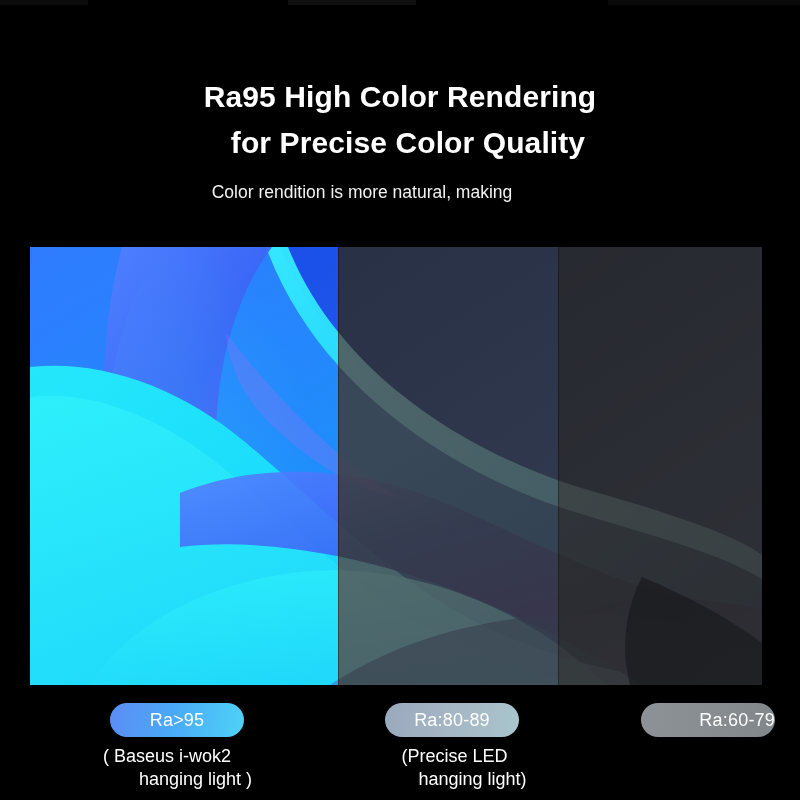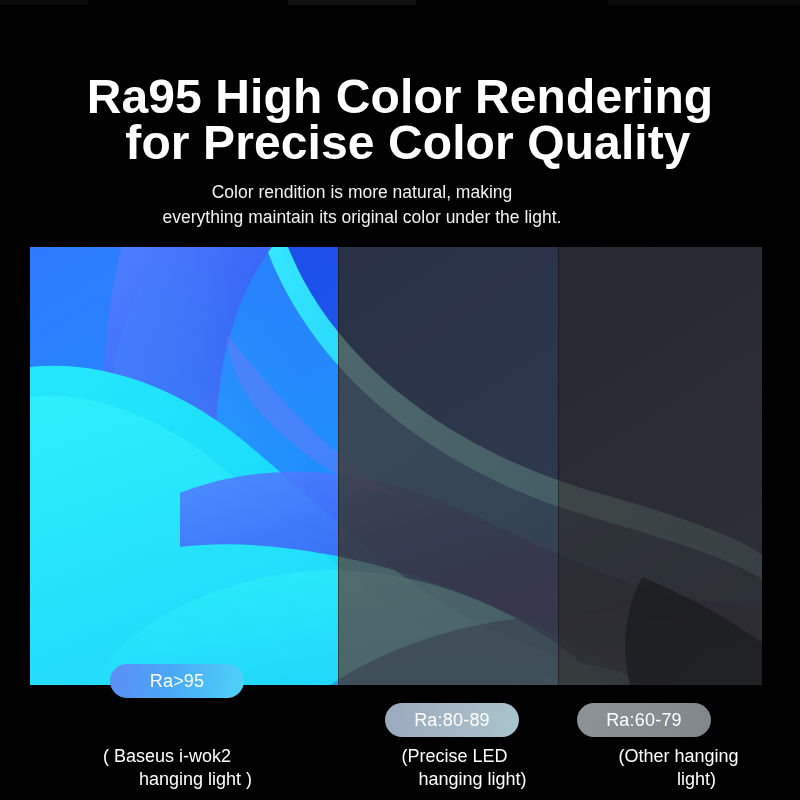--- a/index.html
+++ b/index.html
@@ -35,21 +35,21 @@
   }
 
   
   .headline {
     position: absolute;
     top: 74px;
     left: 0;
     width: 800px;
     text-align: center;
     color: #ffffff;
-    font-size: 48px;
+    font-size: 30px;
     font-weight: 700;
     line-height: 46px;
     letter-spacing: 0.1px;
   }
   .headline .l2 { display: block; margin-left: 16px; }
 
   .subtitle {
     position: absolute;
     top: 180px;
     left: 0;
@@ -109,26 +109,26 @@
     height: 34px;
     border-radius: 17px;
     color: #ffffff;
     font-size: 18px;
     font-weight: 400;
     display: flex;
     align-items: center;
     justify-content: center;
     letter-spacing: 0.2px;
   }
-  #pill1 { left: 110px; top: 664px; width: 134px;
+  #pill1 { left: 110px; top: 703px; width: 134px;
     background: linear-gradient(100deg, #5d8cf5 0%, #4aa8f7 45%, #4fd3f7 100%); text-align: center; }
   #pill2 { left: 385px; top: 703px; width: 134px;
     background: linear-gradient(100deg, #9aa9bd 0%, #a5b6c4 50%, #a9c5cd 100%); }
-  #pill3 { left: 577px; top: 703px; width: 134px;
-    background: linear-gradient(100deg, #8d9296 0%, #878c90 60%, #80868a 100%); }
+  #pill3 { left: 641px; top: 703px; width: 134px;
+    background: linear-gradient(100deg, #8d9296 0%, #878c90 60%, #80868a 100%); justify-content: flex-end; }
 
   .caption {
     position: absolute;
     top: 745px;
     color: #ffffff;
     font-size: 18px;
     line-height: 23px;
     text-align: center;
     font-weight: 400;
   }
@@ -144,21 +144,20 @@
 
   <div class="top-artifact"></div>
 
   <div class="headline">
     <span>Ra95 High Color Rendering</span>
     <span class="l2">for Precise Color Quality</span>
   </div>
 
   <div class="subtitle">
     <span>Color rendition is more natural, making</span>
-    <span class="l2">everything maintain its original color under the light.</span>
   </div>
 
   <div class="compare">
 
     <div class="seg" id="seg1">
       <div class="seg-inner">
         <svg viewBox="0 0 732 438" preserveAspectRatio="none" xmlns="http://www.w3.org/2000/svg">
           <defs>
             <linearGradient id="bgA" x1="0" y1="0" x2="1" y2="1">
               <stop offset="0" stop-color="#2f7bff"></stop>
@@ -283,18 +282,14 @@
   </div>
 
   <div class="caption" id="cap1">
     <span>( Baseus i-wok2</span>
     <span class="l2">hanging light )</span>
   </div>
   <div class="caption" id="cap2">
     <span>(Precise LED</span>
     <span class="l2">hanging light)</span>
   </div>
-  <div class="caption" id="cap3">
-    <span>(Other hanging</span>
-    <span class="l2">light)</span>
-  </div>
 
 </div>
 
 </body></html>

